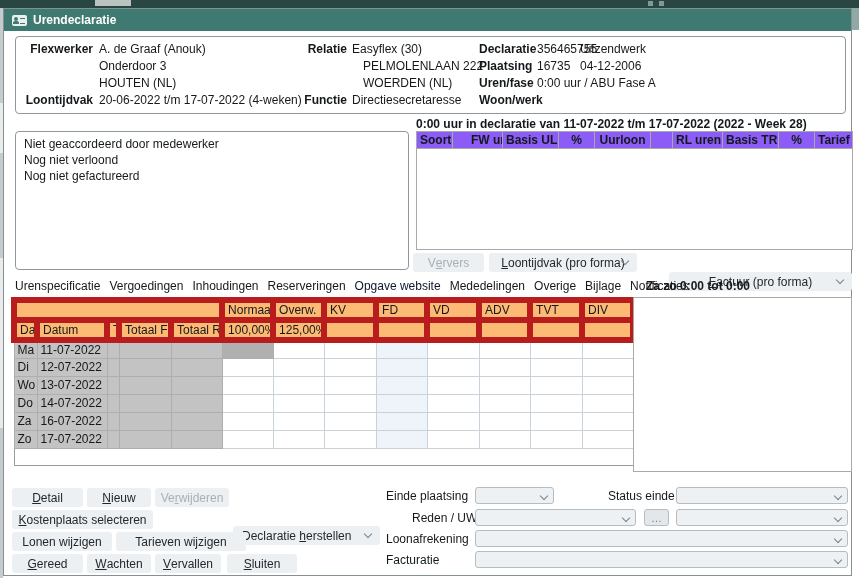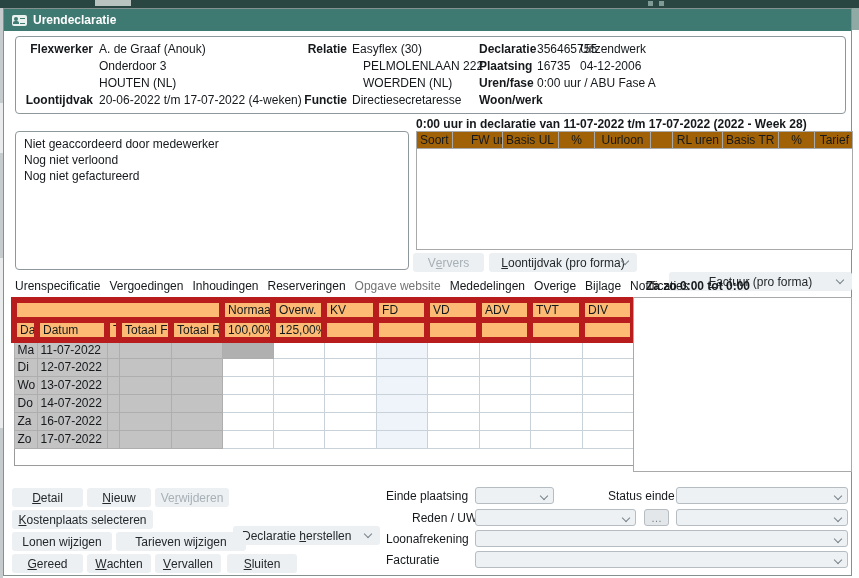--- a/index.html
+++ b/index.html
@@ -38,36 +38,36 @@
   .c3x { left:564px; }
   .r1 { top:5px; } .r2 { top:22px; } .r3 { top:39px; } .r4 { top:56px; }
 
   .status-box { left:11px; top:122px; width:394px; height:139px; border:1px solid #8e979c; border-radius:4px; background:#fff; padding:4px 8px; line-height:16px; }
 
   .decl-summary { left:412px; top:108px; font-weight:bold; white-space:nowrap; }
 
   
   .rate-table { left:412px; top:122px; width:437px; }
   .rate-head { display:flex; height:18px; }
-  .rate-head div { background:#a16207; border:1px solid #a9a9a9; border-right:none; padding:1px 3px; overflow:hidden; white-space:nowrap; }
+  .rate-head div { background:#8b5cf6; border:1px solid #a9a9a9; border-right:none; padding:1px 3px; overflow:hidden; white-space:nowrap;font-weight:bold; }
   .rate-head div:last-child { border-right:1px solid #a9a9a9; }
   .rate-body { height:101px; border:1px solid #a9a9a9; border-top:none; background:#fff; }
   .ta-c { text-align:center; } .ta-r { text-align:right; }
 
   
   .btn { background:#ecf0f2; border:none; border-radius:3px; font-family:"Liberation Sans", sans-serif; font-size:12px; color:#23282c; display:flex; align-items:center; justify-content:center; height:19px; white-space:nowrap; }
   .btn.disabled { color:#a7b0b7; }
   .chev { width:6px; height:6px; border-right:1.6px solid #76828a; border-bottom:1.6px solid #76828a; transform:rotate(45deg); display:inline-block; }
   .dd-btn { position:relative; }
   .dd-btn .chev { position:absolute; right:9px; top:5px; }
 
   
   .tabs { left:11px; top:270px; display:flex; gap:9px; white-space:nowrap; }
   .tab { cursor:default; }
-  .tab.disabled { color:#737373; }
+  .tab.disabled { color:#0f172a; }
   .period-label { left:642px; top:270px; font-weight:bold; white-space:nowrap; }
 
   
   table.day-grid { position:absolute; left:7px; top:288px; border-collapse:collapse; table-layout:fixed; width:619px; border:1px solid #9a9a9a; }
   table.day-grid td { height:17px; font-size:12px; overflow:hidden; white-space:nowrap; padding:0 3px; }
   td.gh { background:#fdba74; border:6px solid #b91c1c; }
   td.g  { background:#c3c3c3; border:1px solid #aeaeae; }
   td.w  { background:#ffffff; border:1px solid #c8d2d8; }
   td.w.tint { background:#eef4f9; }
   td.sel { background:#b0b0b0; border:1px solid #aeaeae; }

